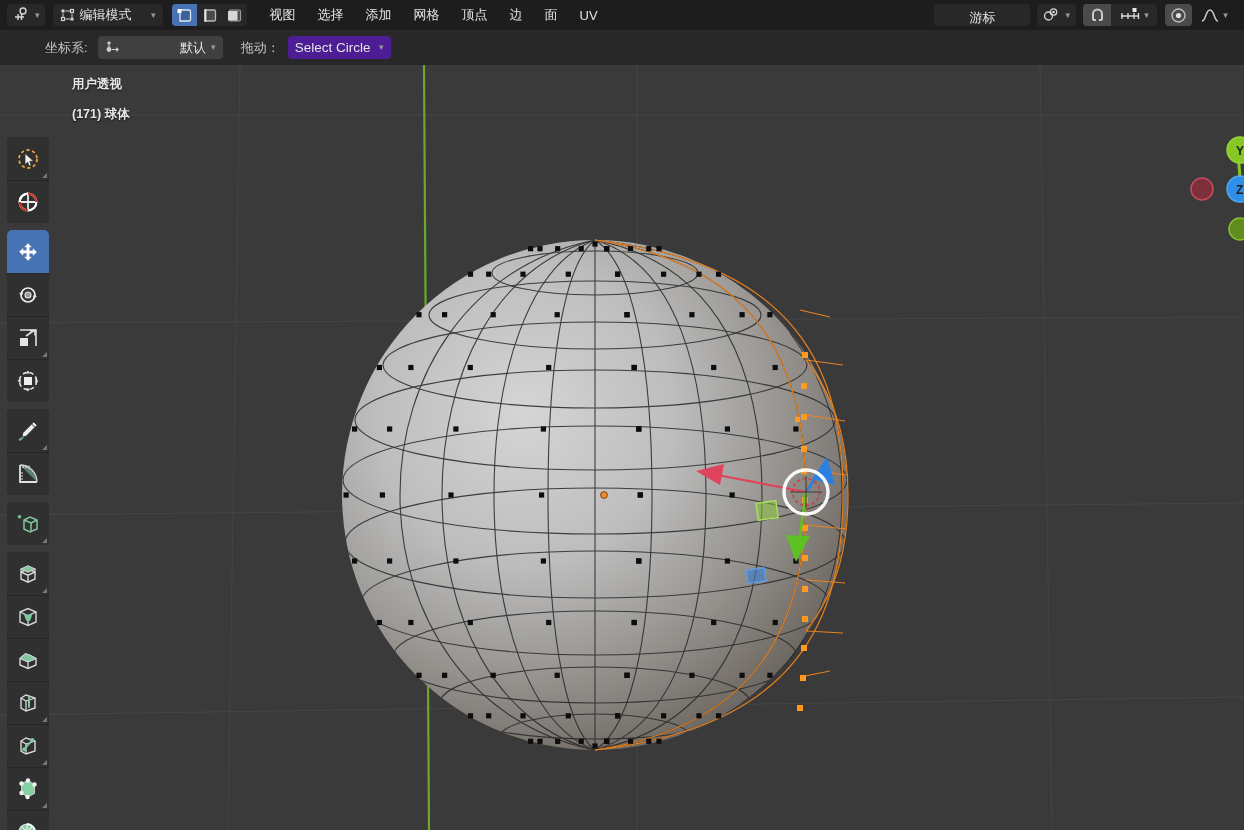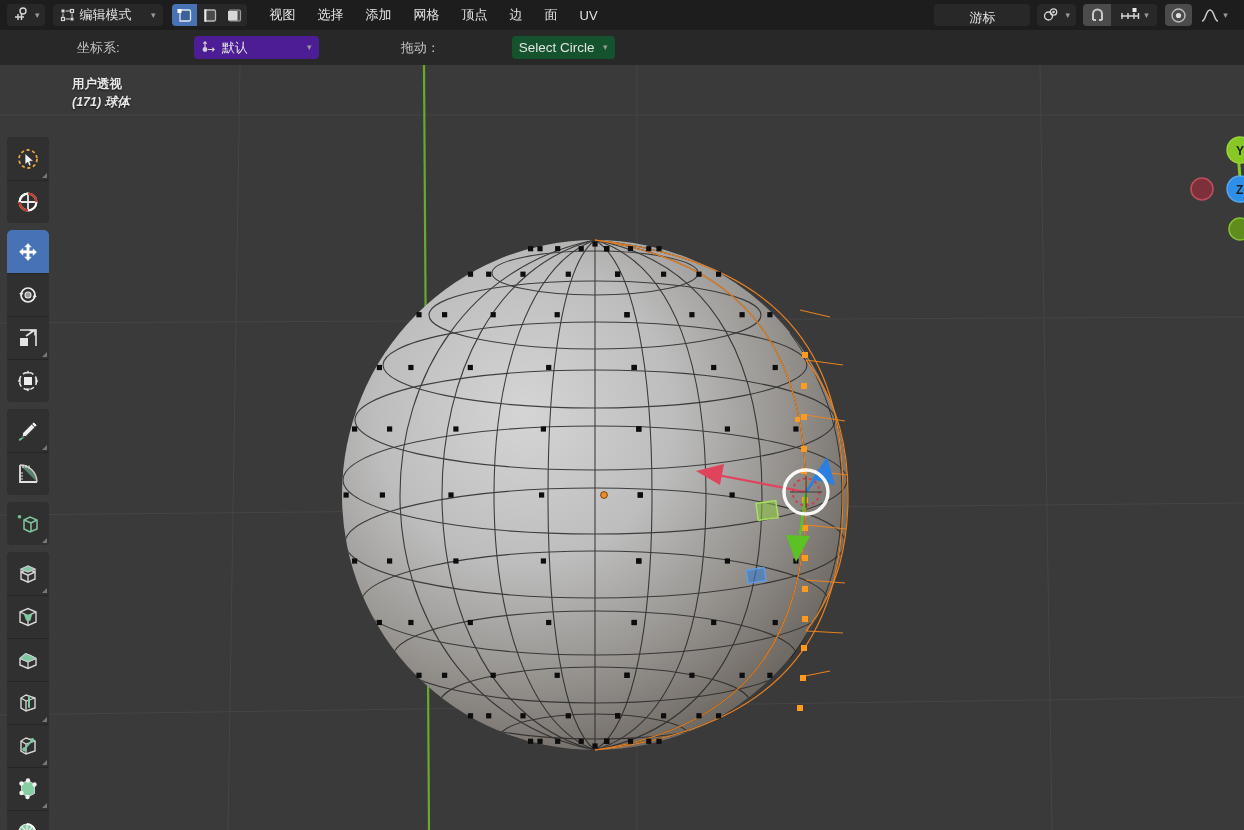--- a/index.html
+++ b/index.html
@@ -14,21 +14,21 @@
 
   
   .topbar {
     position: absolute; left: 0; top: 0; width: 1244px; height: 30px;
     background: #1d1d1d;
     display: flex; align-items: center; gap: 0;
   }
   .row2 {
     position: absolute; left: 0; top: 30px; width: 1244px; height: 35px;
     background: #282828;
-    display: flex; align-items: center; gap: 32px;
+    display: flex; align-items: center;
   }
   .grp { display: flex; align-items: center; background: #282828; border-radius: 4px; height: 22px; }
   .seg { width: 25px; height: 22px; display:flex; align-items:center; justify-content:center;
          background: #282828; }
   .seg:first-child { border-radius: 4px 0 0 4px; }
   .seg:last-child  { border-radius: 0 4px 4px 0; }
   .seg.on { background: #4772b3; }
   .menu-item {
     color: #e3e3e3; font-size: 13px; padding: 0 11px; height: 22px;
     display: flex; align-items: center; cursor: default;
@@ -45,21 +45,21 @@
     position: absolute; left: 0; top: 65px; width: 1244px; height: 765px;
     background: #3a3a3a; overflow: hidden;
   }
   #vpsvg { position: absolute; left: 0; top: 0; }
   .vp-text {
     position: absolute; left: 72px; color: #e6e6e6; font-size: 12.5px;
     font-weight: bold; text-shadow: 0 1px 2px rgba(0,0,0,.65);
     pointer-events: none; white-space: nowrap;
   }
   #vp-t1 { top: 11px; text-align: right; }
-  #vp-t2 { top: 29px; font-style: italic; }
+  #vp-t2 { top: 41px; }
 
   
   #toolbar {
     position: absolute; left: 7px; top: 72px; width: 42px;
     display: flex; flex-direction: column;
   }
   .tgrp { background: #222222; border-radius: 5px; overflow: hidden; margin-bottom: 7px; }
   .tool {
     position: relative; width: 42px; height: 43px;
     display: flex; align-items: center; justify-content: center;
@@ -199,35 +199,35 @@
     </div>
 
     <div style="width:8px"></div>
   </div>
 
   <div class="row2">
     <div style="width:45px"></div>
     <span class="lbl">坐标系:</span>
     <div style="width:10px"></div>
 
-    <div class="dd" style="width:125px; height:23px; background:#4c1d95; justify-content:flex-start;">
+    <div class="dd" style="width:125px; height:23px; background:#404040; justify-content:flex-start;text-align:right;">
       <svg width="16" height="15" viewBox="0 0 16 15">
         <circle cx="4" cy="9.5" r="2.4" fill="#d0d0d0"></circle>
         <path d="M4 7V2M2.3 3.6L4 1.8l1.7 1.8" stroke="#d0d0d0" stroke-width="1.2" fill="none"></path>
         <path d="M7 9.5h6M11.3 7.8l1.8 1.7-1.8 1.8" stroke="#d0d0d0" stroke-width="1.2" fill="none"></path>
       </svg>
       <span style="flex:1">默认</span>
       <span class="caret">▾</span>
     </div>
 
     <div style="width:18px"></div>
     <span class="lbl">拖动：</span>
     <div style="width:8px"></div>
 
-    <div class="dd" style="width:103px; height:23px; background:#14532d; justify-content:flex-end;">
+    <div class="dd" style="width:103px; height:23px; background:#4c1d95; justify-content:flex-end;">
       <span style="flex:1; font-size:13.5px;">Select Circle</span>
       <span class="caret">▾</span>
     </div>
   </div>
 
   <div id="viewport">
 
     <svg id="vpsvg" width="1244" height="765" viewBox="0 0 1244 765">
       <defs>
         <radialGradient id="sphereShade" cx="36%" cy="34%" r="78%">

